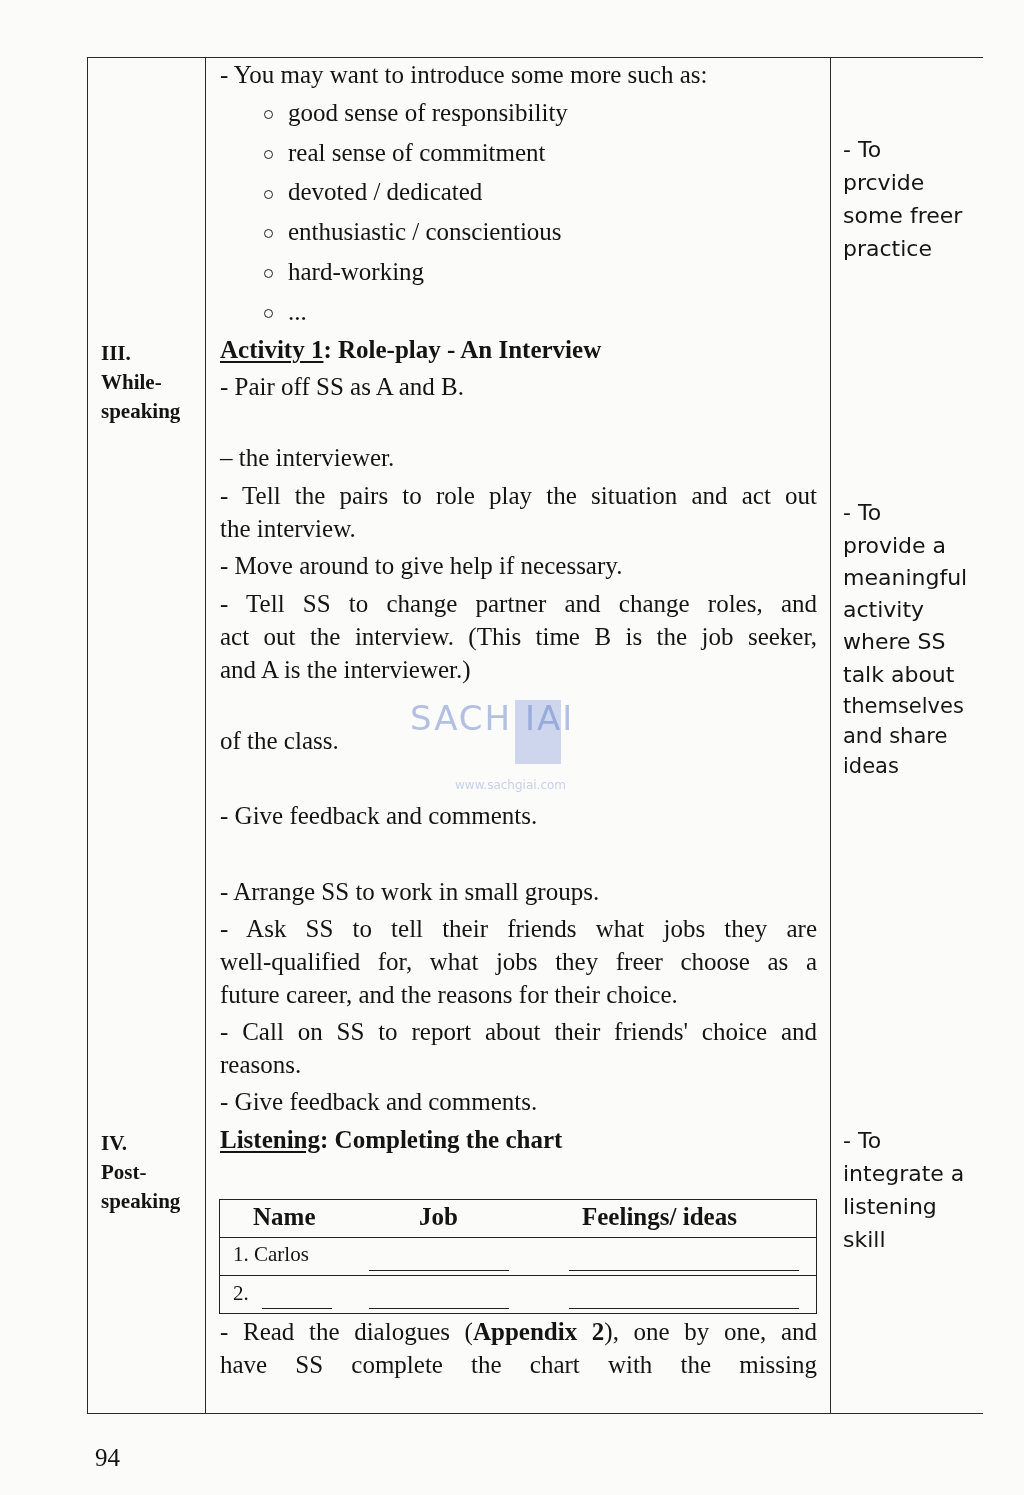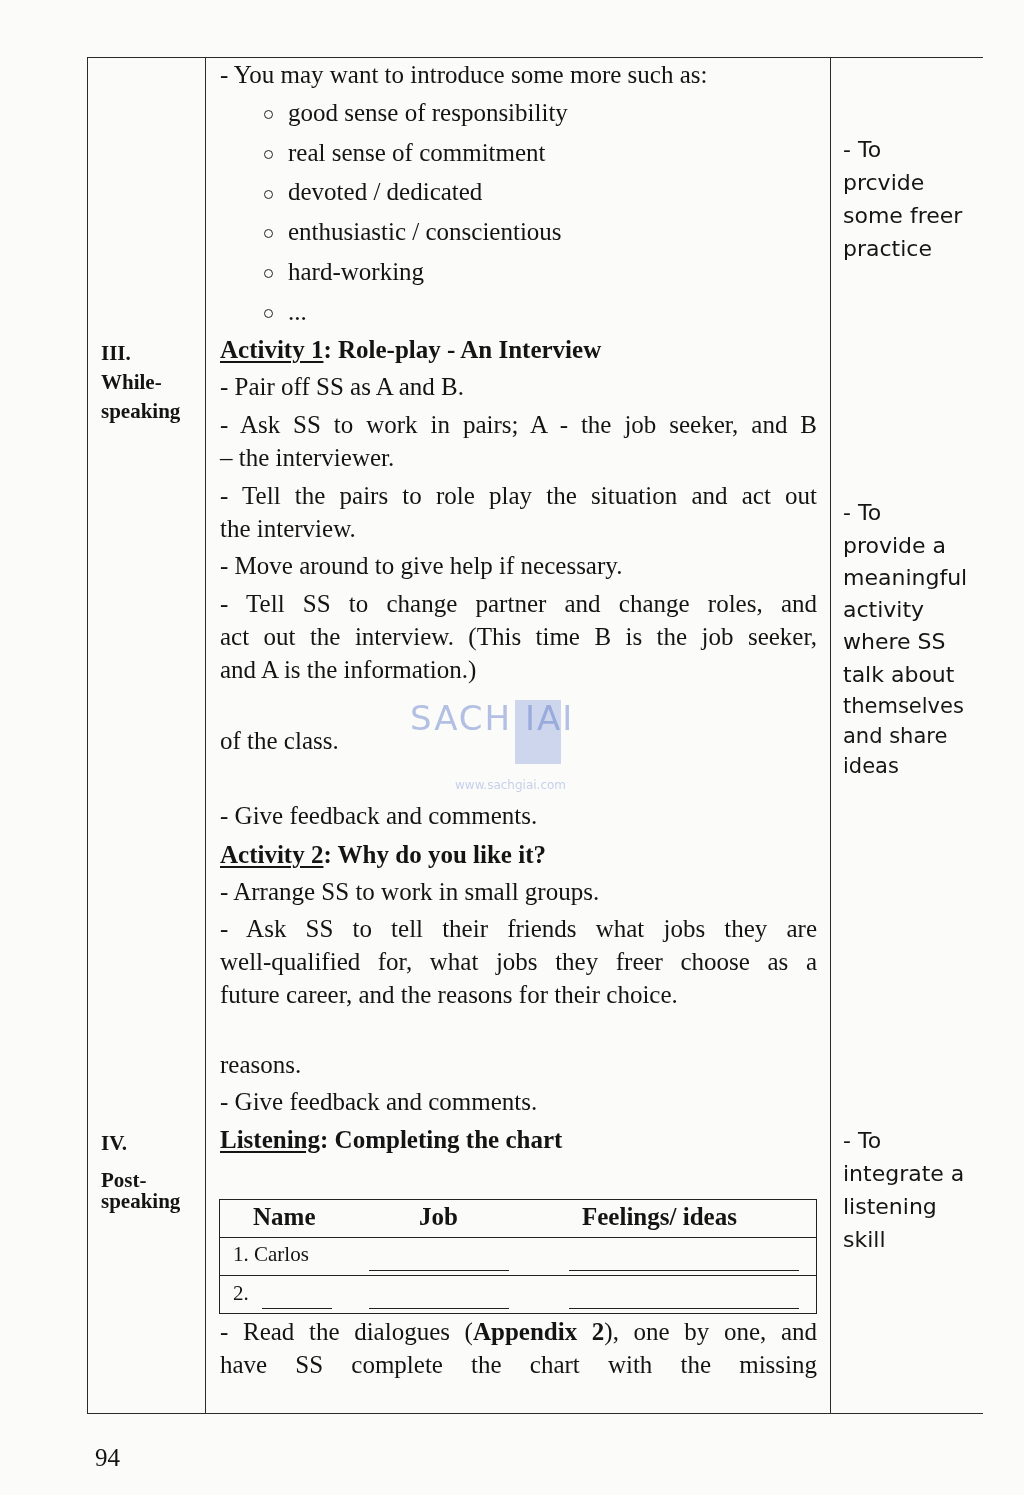--- a/index.html
+++ b/index.html
@@ -84,65 +84,62 @@
     <div class="stage" style="left:101px; top:369px;">While-</div>
     <div class="stage" style="left:101px; top:398px;">speaking</div>
   </div>
 
   <div class="txt bold" style="left:220px; top:335px;">
     <span class="u">Activity 1</span><span>:  Role-play - An Interview</span>
   </div>
 
   <div class="txt" style="left:220px; top:372px;">- Pair off SS as A and B.</div>
 
-  <div class="txt just" style="left:220px; top:410px; width:597px;">- Ask SS to work in pairs; A - the job seeker, and B</div>
   <div class="txt" style="left:220px; top:443px;">– the interviewer.</div>
 
   <div class="txt just" style="left:220px; top:481px; width:597px;">- Tell the pairs to role play the situation and act out</div>
   <div class="txt" style="left:220px; top:514px;">the interview.</div>
 
   <div class="txt" style="left:220px; top:551px;">- Move around to give help if necessary.</div>
 
   <div class="txt just" style="left:220px; top:589px; width:597px;">- Tell SS to change partner and change roles, and</div>
   <div class="txt just" style="left:220px; top:622px; width:597px;">act out the interview. (This time B is the job seeker,</div>
-  <div class="txt" style="left:220px; top:655px;">and A is the information.)</div>
+  <div class="txt" style="left:220px; top:655px;">and A is the interviewer.)</div>
 
   <div class="txt" style="left:220px; top:726px;">of the class.</div>
 
   <div class="txt" style="left:220px; top:801px;">- Give feedback and comments.</div>
 
-  <div class="txt bold" style="left:220px; top:840px;">
-    <span class="u">Activity 2</span><span>:  Why do you like it?</span>
-  </div>
 
   <div class="txt" style="left:220px; top:877px;">- Arrange SS to work in small groups.</div>
 
   <div class="txt just" style="left:220px; top:914px; width:597px;">- Ask SS to tell their friends what jobs they are</div>
   <div class="txt just" style="left:220px; top:947px; width:597px;">well-qualified for, what jobs they freer choose as a</div>
   <div class="txt" style="left:220px; top:980px;">future career, and the reasons for their choice.</div>
 
+  <div class="txt just" style="left:220px; top:1017px; width:597px;">- Call on SS to report about their friends' choice and</div>
   <div class="txt" style="left:220px; top:1050px;">reasons.</div>
 
   <div class="txt" style="left:220px; top:1087px;">- Give feedback and comments.</div>
 
   <div>
     <div class="purpose tight" style="left:843px; top:497px;">- To</div>
     <div class="purpose tight" style="left:843px; top:530px;">provide a</div>
     <div class="purpose tight" style="left:843px; top:562px;">meaningful</div>
     <div class="purpose tight" style="left:843px; top:594px;">activity</div>
     <div class="purpose tight" style="left:843px; top:626px;">where SS</div>
     <div class="purpose tight" style="left:843px; top:659px;">talk about</div>
     <div class="purpose tight" style="left:843px; top:691px; font-size:21px;">themselves</div>
     <div class="purpose tight" style="left:843px; top:721px; font-size:21px;">and share</div>
     <div class="purpose tight" style="left:843px; top:751px; font-size:21px;">ideas</div>
   </div>
 
   <div>
     <div class="stage" style="left:101px; top:1130px;">IV.</div>
-    <div class="stage" style="left:101px; top:1159px;margin-top:8px;">Post-</div>
+    <div class="stage" style="left:101px; top:1159px;">Post-</div>
     <div class="stage" style="left:101px; top:1188px;">speaking</div>
   </div>
 
   <div class="txt bold" style="left:220px; top:1125px;">
     <span class="u">Listening</span><span>:  Completing the chart</span>
   </div>
 
   <div class="mini-table">
     <div class="mini-row-line" style="top:37px;"></div>
     <div class="mini-row-line" style="top:75px;"></div>

